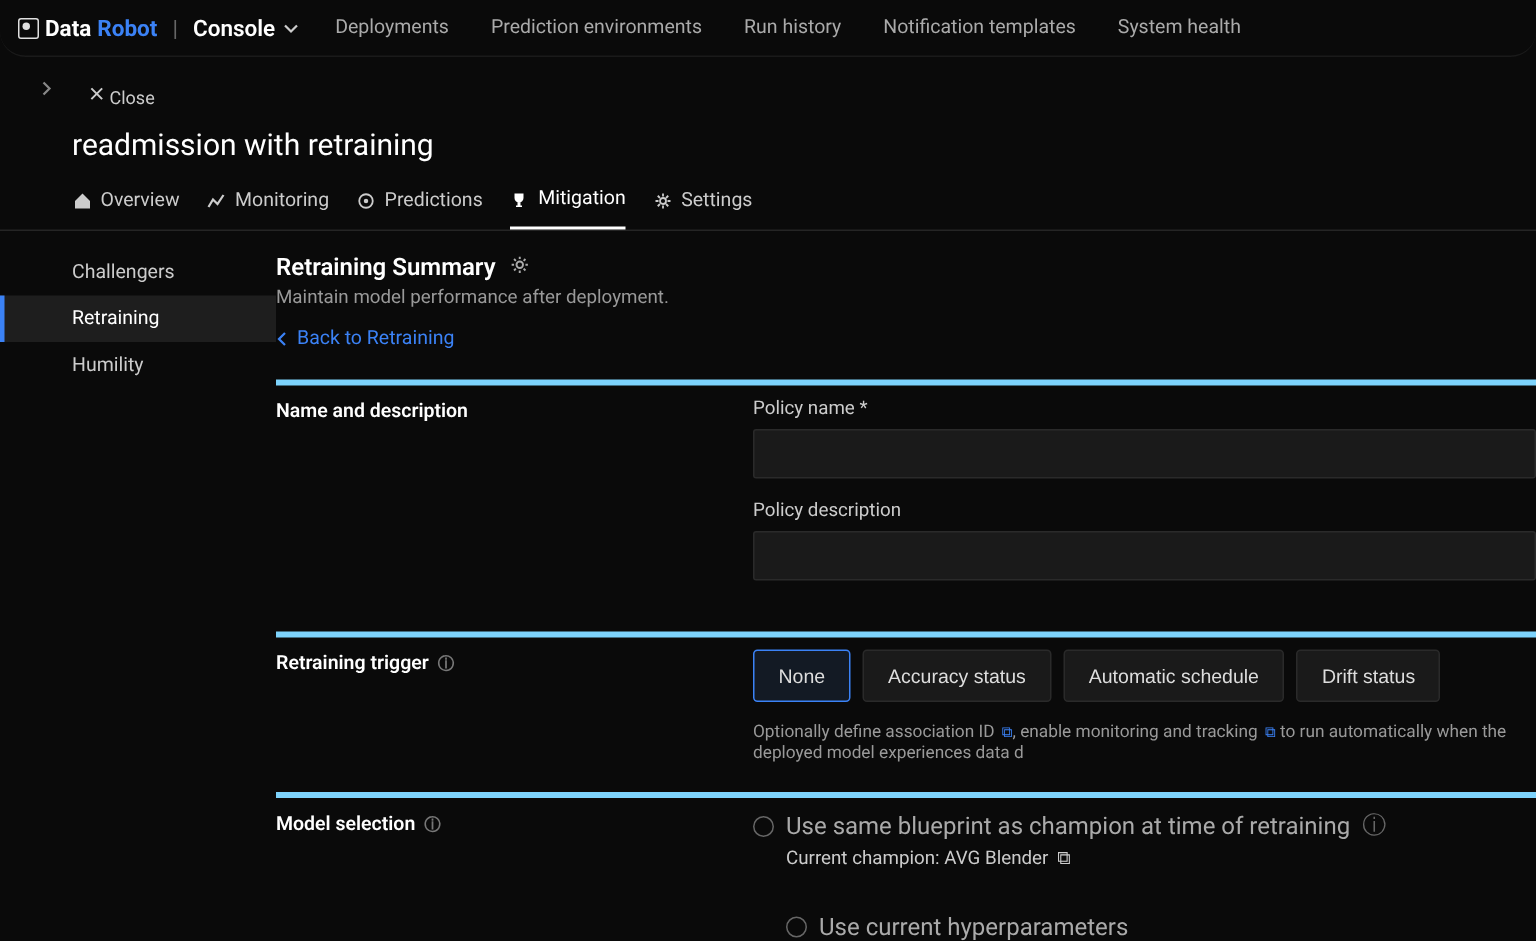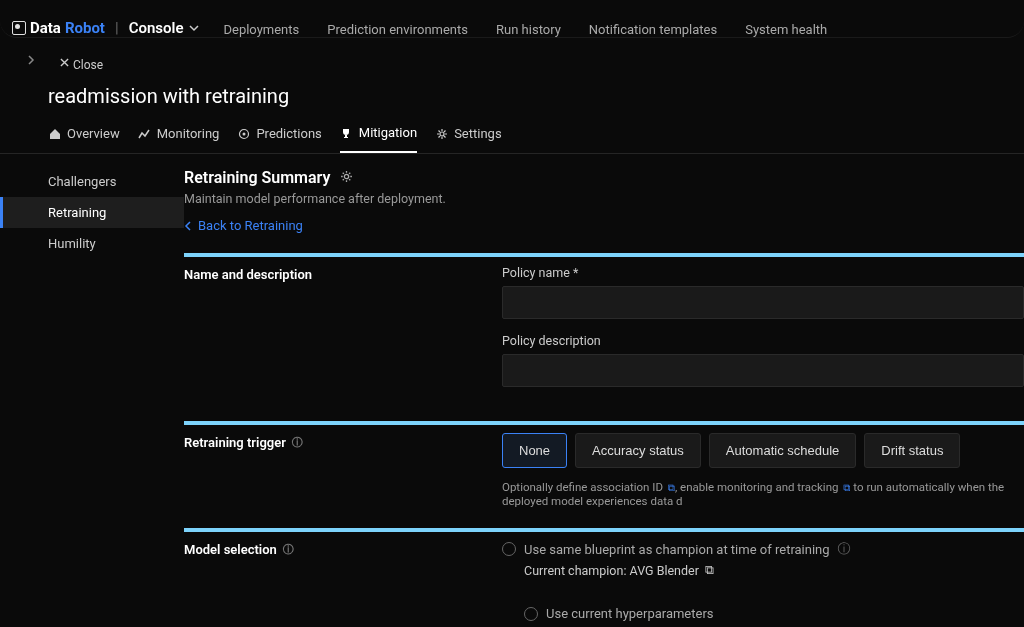--- a/index.html
+++ b/index.html
@@ -9,21 +9,21 @@
       font-family: -apple-system, BlinkMacSystemFont, 'Segoe UI', Roboto, sans-serif;
       font-size: 13px;
       width: 1024px;
       height: 627px;
       overflow: hidden;
     }
     
     
     .topnav {
       display: flex;
-      align-items: flex-end;
+      align-items: center;
       height: 38px;
       padding: 0 12px;
       border-bottom: 1px solid #1a1a1a;
       border-radius: 17px;
     }
     .logo {
       display: flex;
       align-items: center;
       gap: 4px;
     }
@@ -140,21 +140,21 @@
       font-size: 13px;
       border-radius: 3px;
       cursor: pointer;
     }
     .seg-btn.selected { border-color: #3b82f6; background:#131a24; }
     
     .hint-text { font-size: 11.5px; color: #999; margin-top: 12px; }
     .hint-text a { color: #3b82f6; text-decoration: none; }
     .ext-icon { display:inline-block; font-size:10px; margin-left:2px; }
     
-    .radio-row { display:flex; align-items:center; gap:8px; margin-bottom: 10px; color:#aaa; font-size:13px;}
+    .radio-row { display:flex; align-items:center; gap:8px; margin-bottom: 10px; color:#aaa; font-size:16px;}
     .radio { width:14px; height:14px; border-radius:50%; border:1.5px solid #666; position:relative; flex-shrink:0;}
     .radio-sub { margin-left: 22px; font-size:12.5px; color:#ccc; margin-top:-6px; margin-bottom:28px; display:flex; align-items:center; gap:6px;}
     .radio-nested { margin-left: 22px; }
   </style>
 </head>
 <body>
 
 <div class="topnav">
   <div class="logo">
     <span class="logo-icon"></span>

